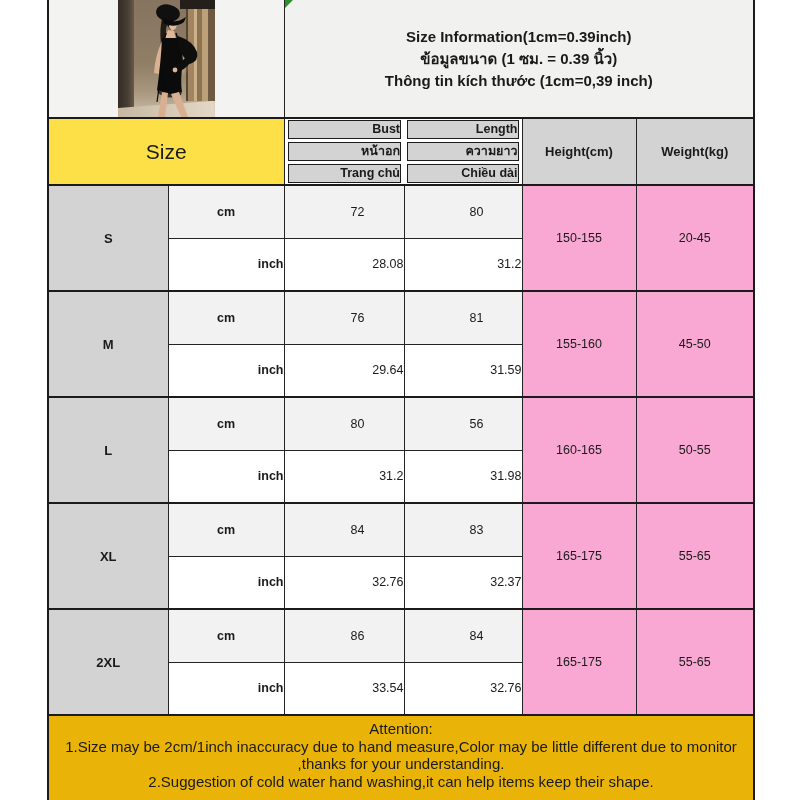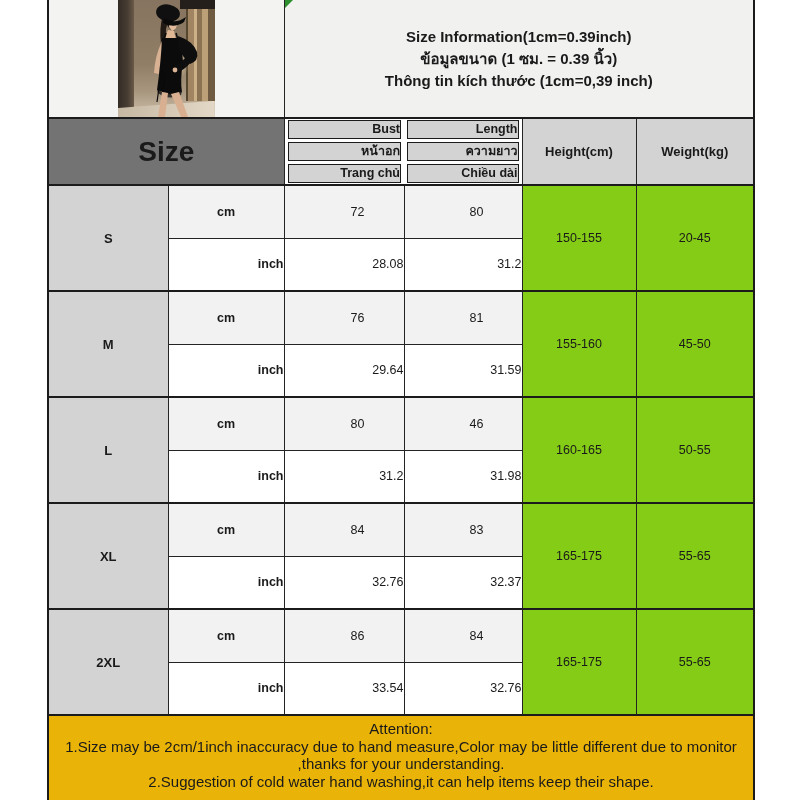--- a/index.html
+++ b/index.html
@@ -16,30 +16,30 @@
   td{border:1.5px solid #242424;text-align:center;vertical-align:middle;
      overflow:hidden;padding:0;}
   tr.block>td{border-top:2.6px solid #1b1b1b;}
   
   td.img-cell{border-top:none;background:#f3f3f2;vertical-align:top;}
   td.title-cell{border-top:none;background:#f1f1f0;position:relative;}
   .t-line{font-weight:bold;font-size:15px;line-height:22px;}
   .corner-flag{position:absolute;top:0;left:0;width:0;height:0;
     border-top:8px solid #2e8f2e;border-right:8px solid transparent;}
   
-  td.size-hd{background:#737373;font-size:28px;font-weight:bold;}
+  td.size-hd{background:#fde047;font-size:21px;font-weight:normal;}
   td.hd{background:#d3d3d3;font-size:13px;font-weight:bold;}
   td.subbox-cell{border:none;background:#ffffff;padding:1px 3px;}
   .subbox{border:1.8px solid #1c1c1c;background:#d3d3d3;height:17px;
     line-height:17px;font-size:12.5px;font-weight:bold;text-align:right;}
   
   td.size-label{background:#d3d3d3;font-size:13px;font-weight:bold;}
   td.unit{font-size:12.5px;font-weight:bold;}
   td.val{font-size:12.5px;padding-left:27px;}
-  td.range{background:#84cc16;font-size:12.5px;}
+  td.range{background:#f9a8d4;font-size:12.5px;}
   .cmrow{background:#f2f2f2;}
   .inrow{background:#ffffff;text-align:right;}
   
   td.attn{background:#eab308;font-size:15px;line-height:17.5px;
     vertical-align:top;padding:4px 10px 16px 10px;}
   
   .photo{width:97px;height:117px;margin:0 auto;position:relative;overflow:hidden;
     background:linear-gradient(180deg,#877460 0%,#917e66 55%,#a8967e 78%,#cec0ab 100%);}
   .photo .wall-left{position:absolute;left:0;top:0;width:17%;height:100%;
     background:linear-gradient(90deg,#332c26,#473d33 60%,#6a5a48);}
@@ -168,21 +168,21 @@
   <tr style="height:53px">
     <td class="unit inrow">inch</td>
     <td class="val inrow">29.64</td>
     <td class="val inrow">31.59</td>
   </tr>
 
   <tr class="block" style="height:53px">
     <td rowspan="2" class="size-label">L</td>
     <td class="unit cmrow">cm</td>
     <td class="val cmrow">80</td>
-    <td class="val cmrow">46</td>
+    <td class="val cmrow">56</td>
     <td rowspan="2" class="range">160-165</td>
     <td rowspan="2" class="range">50-55</td>
   </tr>
   <tr style="height:53px">
     <td class="unit inrow">inch</td>
     <td class="val inrow">31.2</td>
     <td class="val inrow">31.98</td>
   </tr>
 
   <tr class="block" style="height:53px">

